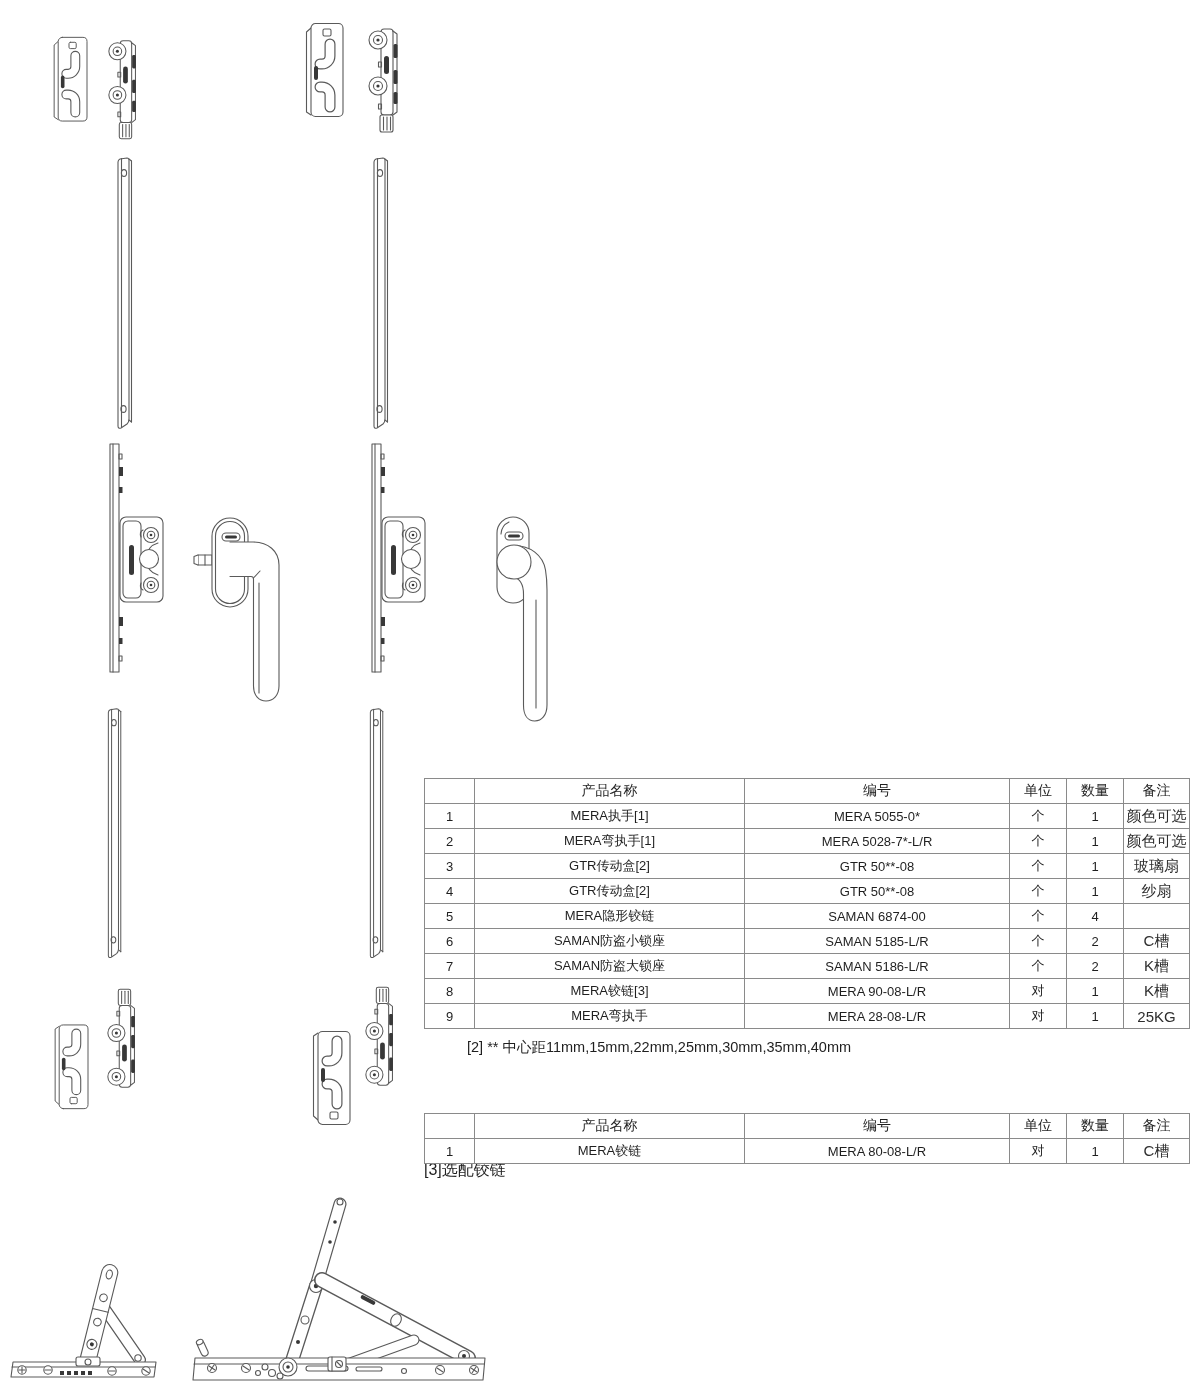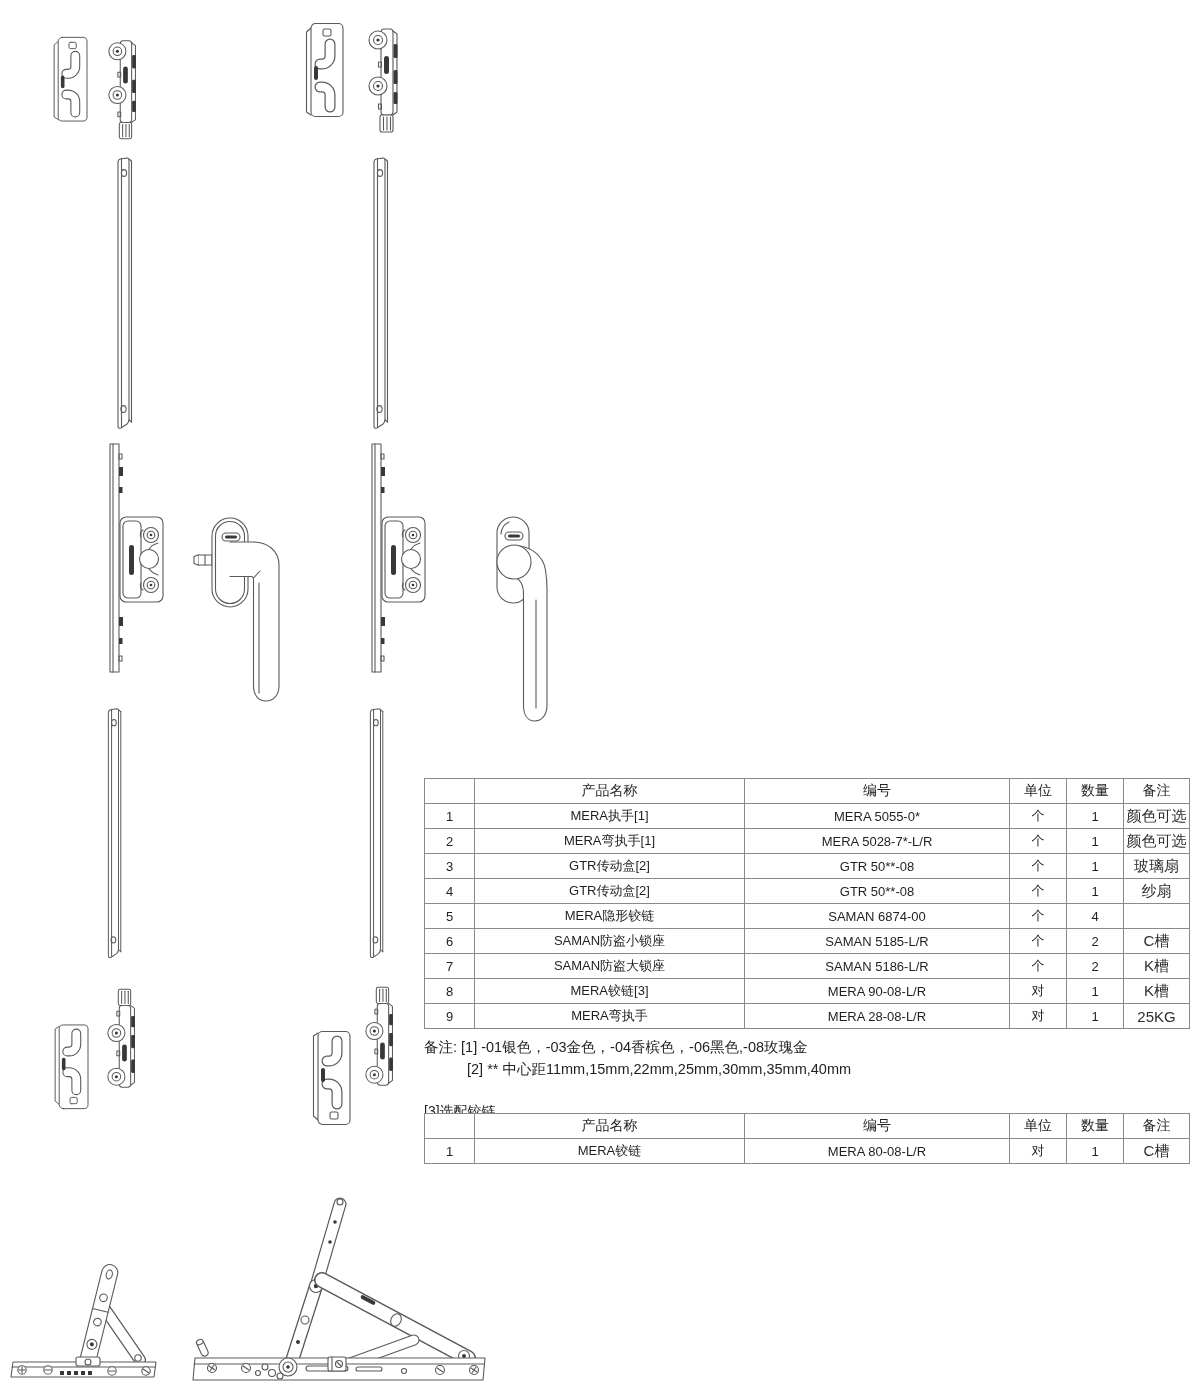--- a/index.html
+++ b/index.html
@@ -32,21 +32,21 @@
     white-space:nowrap; overflow:hidden; color:#1f1f1f;
   }
   .parts th { font-size:14px; }
   .parts td { font-size:13px; }
   .parts td.remark { font-size:15px; color:#2e2e2e; }
   #parts-table    { left:424px; top:778px;  width:766px; }
   #optional-table { left:424px; top:1113px; width:766px; }
 
   .notes { position:absolute; left:424px; top:1036px; font-size:14.5px; line-height:22px; }
   .notes .line2 { padding-left:43px; }
-  .optional-label { position:absolute; left:424px; top:1070px; font-size:14px;margin-top:33px; }
+  .optional-label { position:absolute; left:424px; top:1127px; font-size:16px;margin-top:33px; }
 </style>
 </head>
 <body>
 
 <div class="canvas">
 
   <svg class="drawings" width="1200" height="1400" viewBox="0 0 1200 1400" aria-hidden="true">
     <defs>
 
       <g id="g-keeper">
@@ -340,21 +340,20 @@
         <td>MERA弯执手</td>
         <td>MERA 28-08-L/R</td>
         <td>对</td>
         <td>1</td>
         <td class="remark">25KG</td>
       </tr>
       </tbody>
   </table>
 
   <div class="notes">
-    <div>备注: [1] -01银色，-03金色，-04香槟色，-06黑色,-08玫瑰金</div>
     <div class="line2">[2] ** 中心距11mm,15mm,22mm,25mm,30mm,35mm,40mm</div>
   </div>
 
   <div class="optional-label">[3]选配铰链</div>
 
   <table class="parts" id="optional-table">
     <colgroup>
       <col style="width:50px">
         <col style="width:270px">
         <col style="width:265px">

